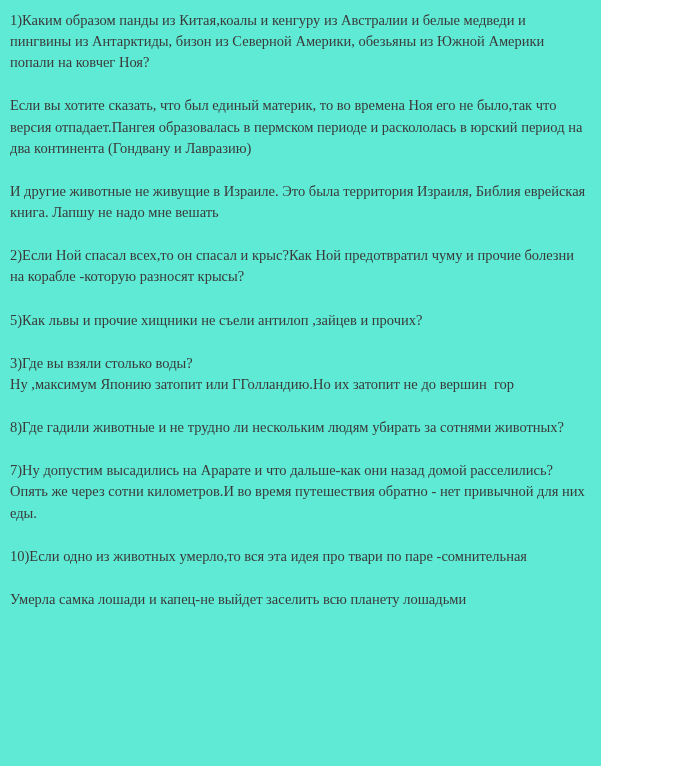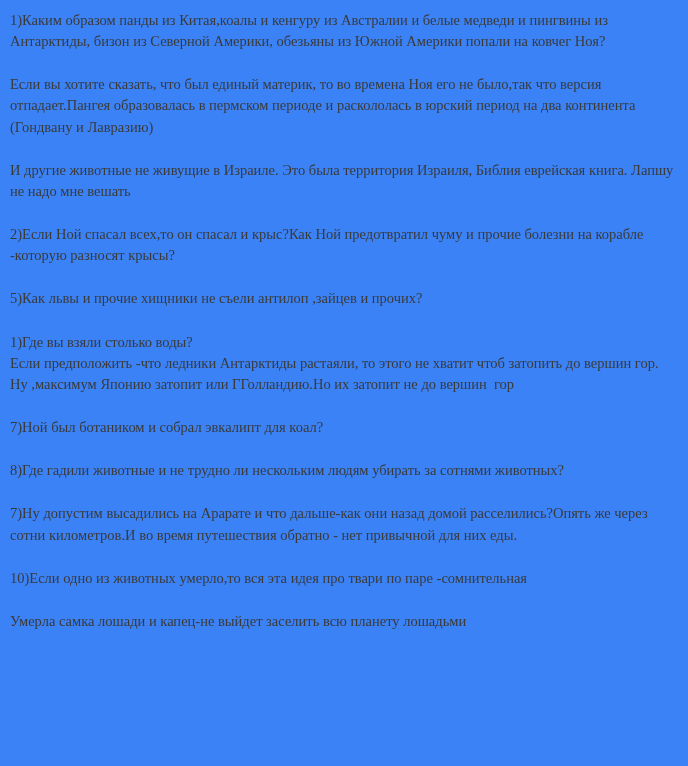--- a/index.html
+++ b/index.html
@@ -8,24 +8,24 @@
     background: #ffffff;
   }
   body {
     width: 688px;
     height: 766px;
     font-family: "Liberation Serif", "DejaVu Serif", serif;
     color: #333333;
   }
   .page {
     box-sizing: border-box;
-    width: 688px;
+    width: 601px;
     height: 766px;
     padding: 10px 12px 10px 10px;
-    background: #3b82f6;
+    background: #5eead4;
   }
   .para {
     font-size: 14.5px;
     line-height: 1.46;
     color: #3a3a3a;
     margin: 0 0 17px 0;
     white-space: pre-wrap;
     word-wrap: break-word;
   }
   .para.tight {
@@ -38,22 +38,20 @@
 </head>
 <body>
 
 <div class="page">
   <div>
     <p class="para gap-large">1)Каким образом панды из Китая,коалы и кенгуру из Австралии и белые медведи и пингвины из Антарктиды, бизон из Северной Америки, обезьяны из Южной Америки попали на ковчег Ноя?</p>
     <p class="para gap-large">Если вы хотите сказать, что был единый материк, то во времена Ноя его не было,так что версия отпадает.Пангея образовалась в пермском периоде и раскололась в юрский период на два континента (Гондвану и Лавразию)</p>
     <p class="para gap-large">И другие животные не живущие в Израиле. Это была территория Израиля, Библия еврейская книга. Лапшу не надо мне вешать</p>
     <p class="para gap-large">2)Если Ной спасал всех,то он спасал и крыс?Как Ной предотвратил чуму и прочие болезни на корабле -которую разносят крысы?</p>
     <p class="para gap-large">5)Как львы и прочие хищники не съели антилоп ,зайцев и прочих?</p>
-    <p class="para tight">1)Где вы взяли столько воды?</p>
-    <p class="para tight">Если предположить -что ледники Антарктиды растаяли, то этого не хватит чтоб затопить до вершин гор.</p>
+    <p class="para tight">3)Где вы взяли столько воды?</p>
     <p class="para gap-large">Ну ,максимум Японию затопит или ГГолландию.Но их затопит не до вершин  гор</p>
-    <p class="para gap-large">7)Ной был ботаником и собрал эвкалипт для коал?</p>
     <p class="para gap-large">8)Где гадили животные и не трудно ли нескольким людям убирать за сотнями животных?</p>
     <p class="para gap-large">7)Ну допустим высадились на Арарате и что дальше-как они назад домой расселились?Опять же через сотни километров.И во время путешествия обратно - нет привычной для них еды.</p>
     <p class="para gap-large">10)Если одно из животных умерло,то вся эта идея про твари по паре -сомнительная</p>
     <p class="para gap-large">Умерла самка лошади и капец-не выйдет заселить всю планету лошадьми</p>
   </div>
 </div>
 
 </body></html>

